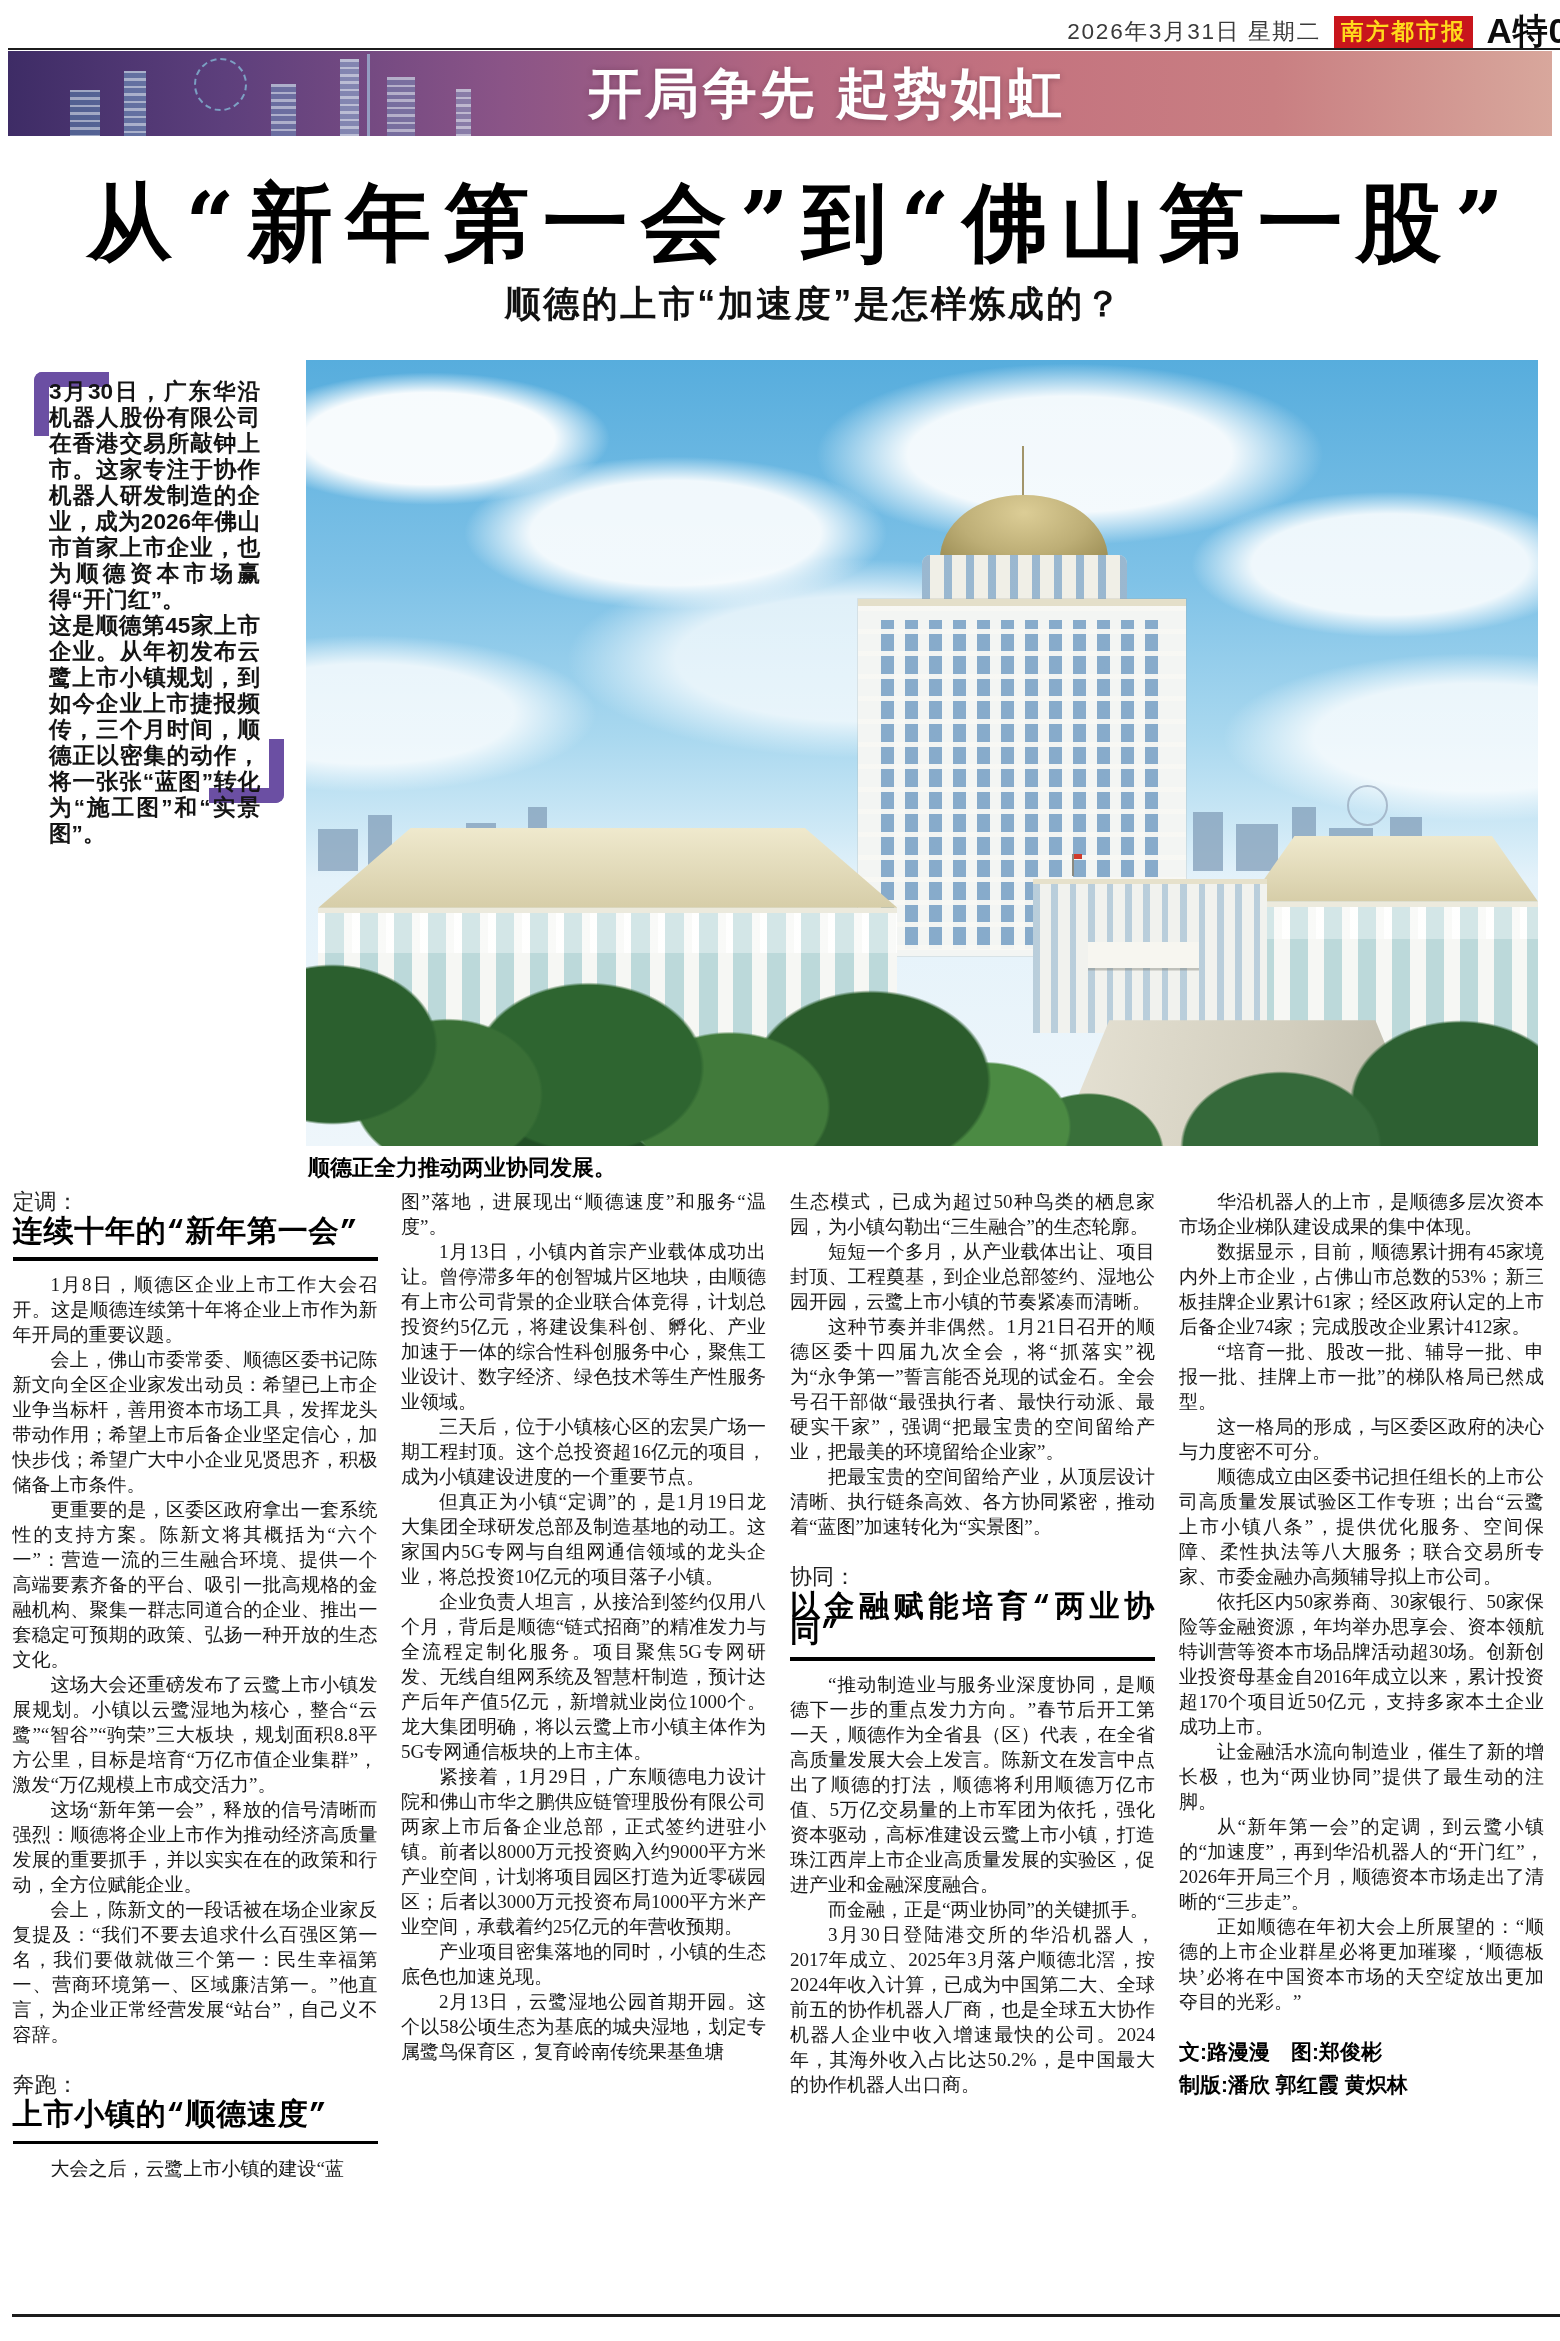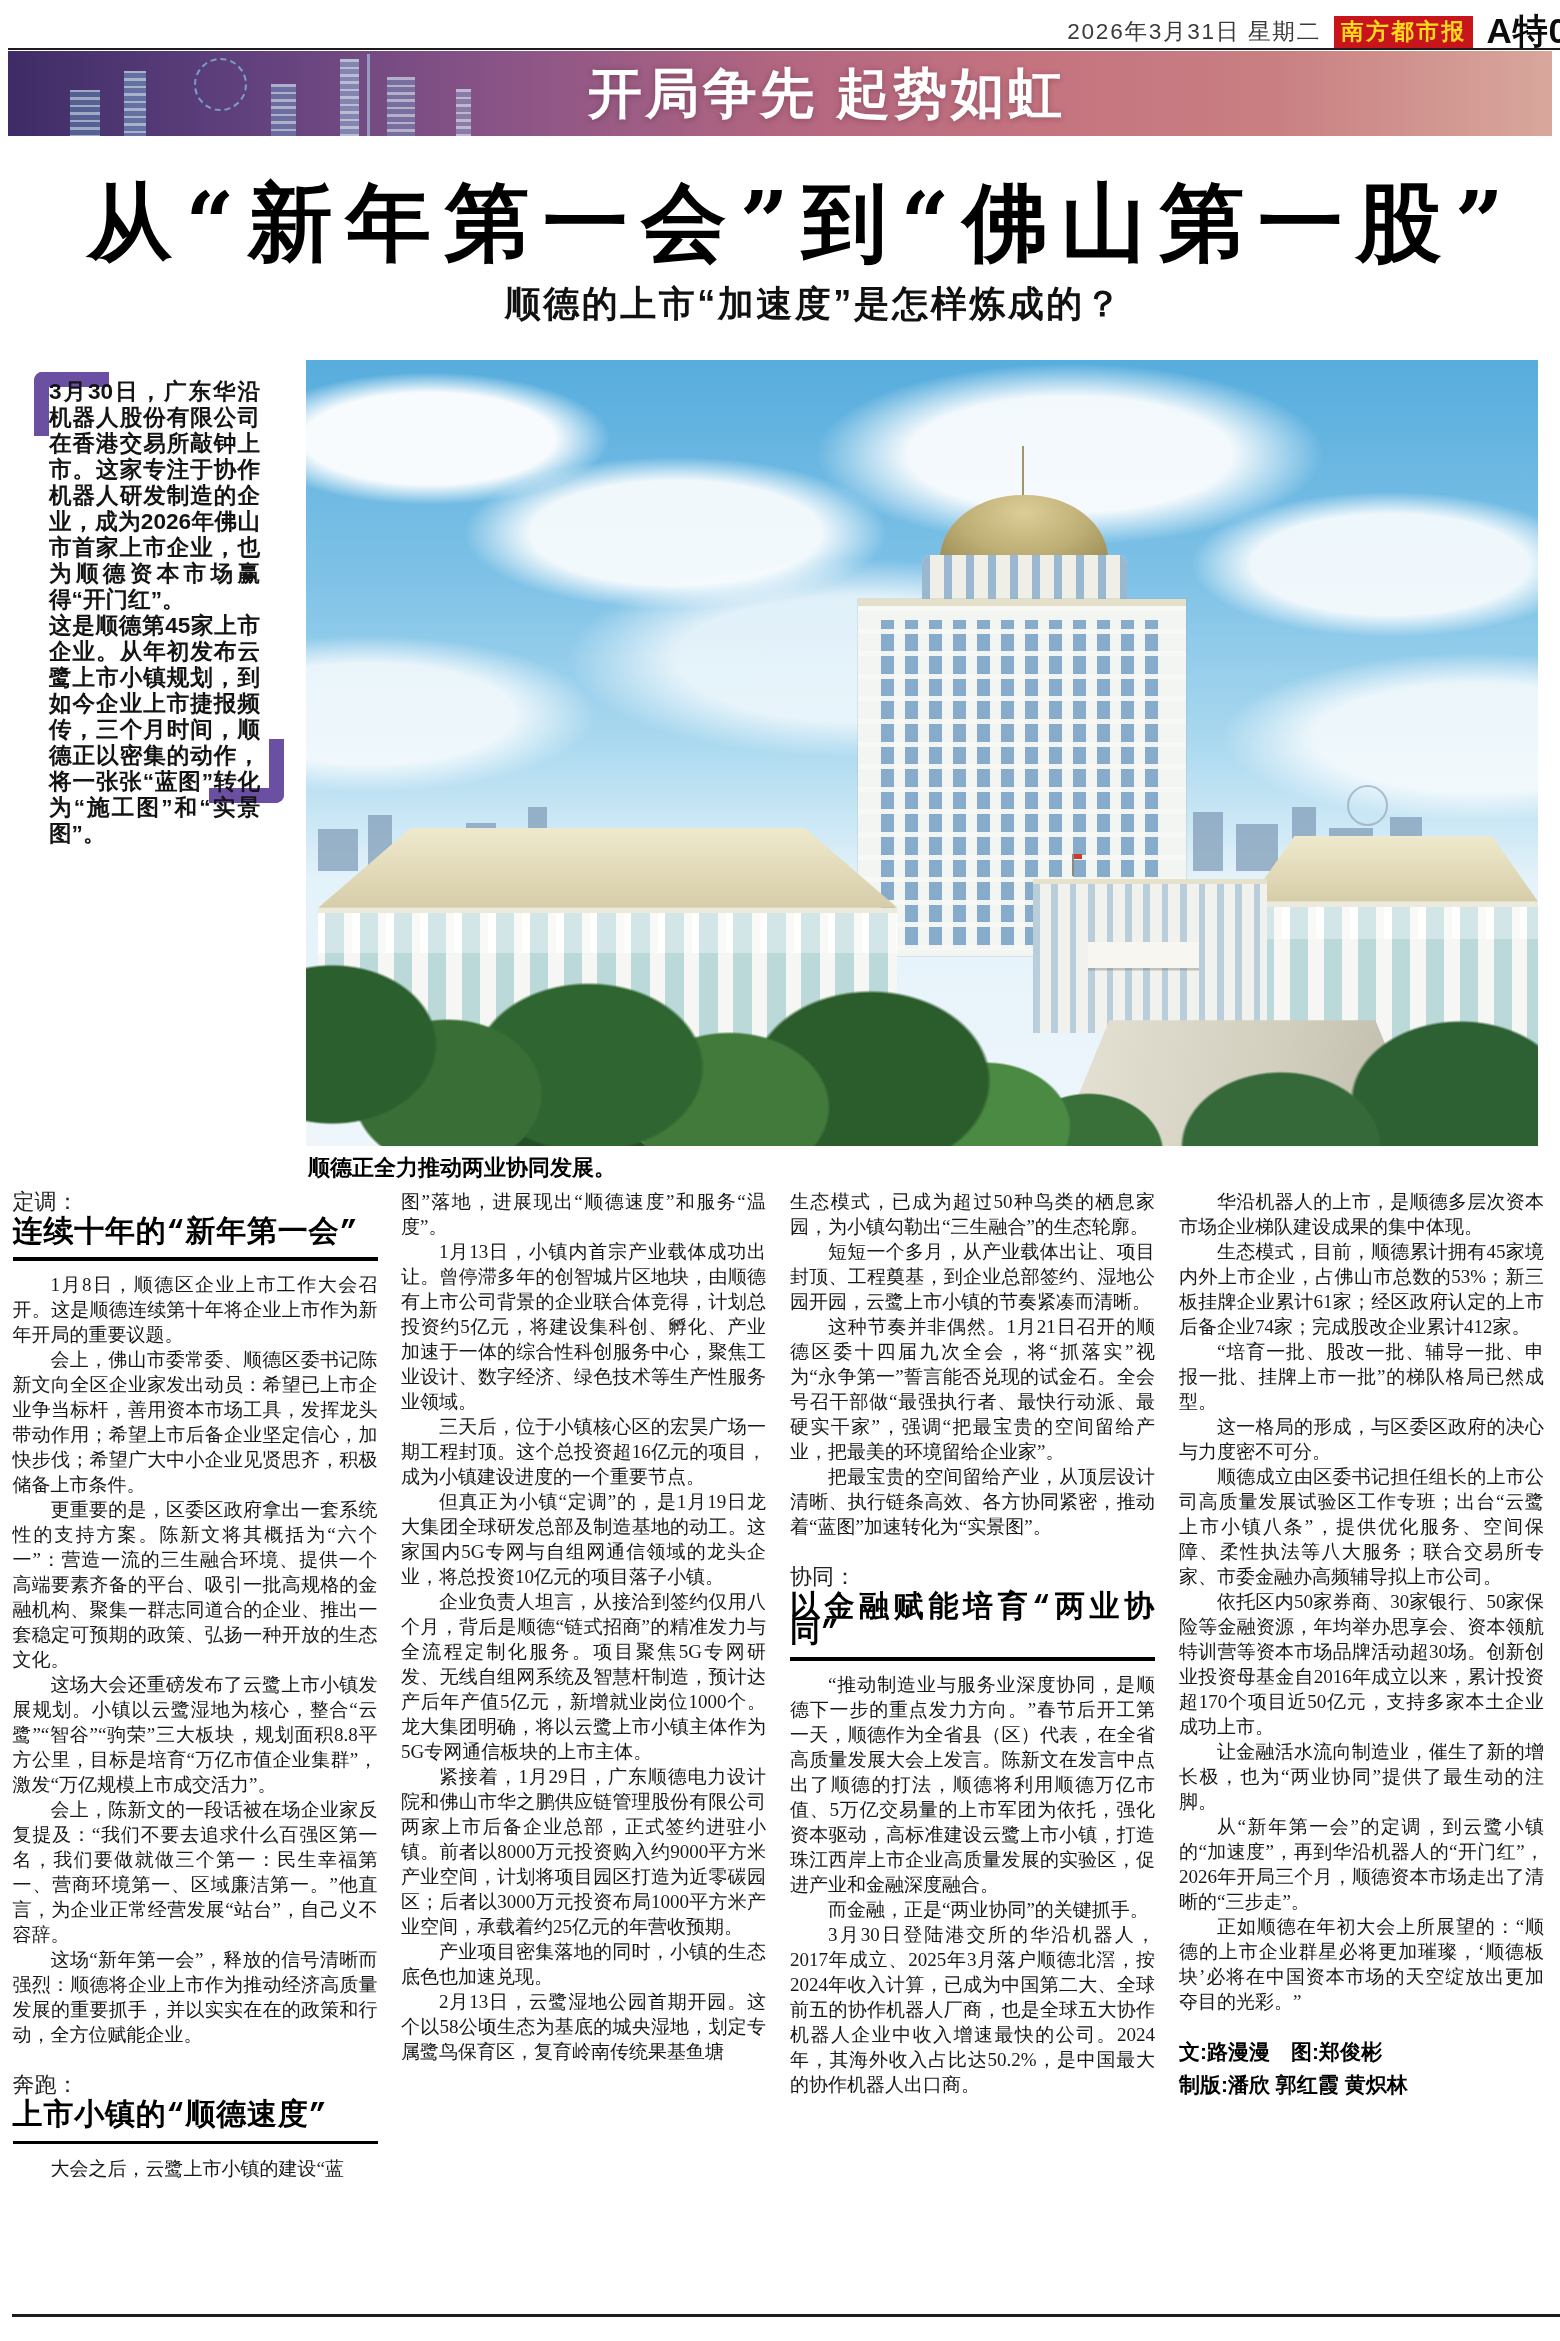--- a/index.html
+++ b/index.html
@@ -208,22 +208,22 @@
   <div class="col col1">
       <div class="section-head">
         <div class="kicker">定调：</div>
         <div class="sec-title">连续十年的“新年第一会”</div>
         <div class="sec-rule"></div>
       </div>
       <p class="bp">1月8日，顺德区企业上市工作大会召开。这是顺德连续第十年将企业上市作为新年开局的重要议题。</p>
       <p class="bp">会上，佛山市委常委、顺德区委书记陈新文向全区企业家发出动员：希望已上市企业争当标杆，善用资本市场工具，发挥龙头带动作用；希望上市后备企业坚定信心，加快步伐；希望广大中小企业见贤思齐，积极储备上市条件。</p>
       <p class="bp">更重要的是，区委区政府拿出一套系统性的支持方案。陈新文将其概括为“六个一”：营造一流的三生融合环境、提供一个高端要素齐备的平台、吸引一批高规格的金融机构、聚集一群志同道合的企业、推出一套稳定可预期的政策、弘扬一种开放的生态文化。</p>
       <p class="bp">这场大会还重磅发布了云鹭上市小镇发展规划。小镇以云鹭湿地为核心，整合“云鹭”“智谷”“驹荣”三大板块，规划面积8.8平方公里，目标是培育“万亿市值企业集群”，激发“万亿规模上市成交活力”。</p>
+      <p class="bp">这场“新年第一会”，释放的信号清晰而强烈：顺德将企业上市作为推动经济高质量发展的重要抓手，并以实实在在的政策和行动，全方位赋能企业。</p>
       <p class="bp">会上，陈新文的一段话被在场企业家反复提及：“我们不要去追求什么百强区第一名，我们要做就做三个第一：民生幸福第一、营商环境第一、区域廉洁第一。”他直言，为企业正常经营发展“站台”，自己义不容辞。</p>
-      <p class="bp">这场“新年第一会”，释放的信号清晰而强烈：顺德将企业上市作为推动经济高质量发展的重要抓手，并以实实在在的政策和行动，全方位赋能企业。</p>
       <div class="section-head">
         <div class="kicker">奔跑：</div>
         <div class="sec-title">上市小镇的“顺德速度”</div>
         <div class="sec-rule"></div>
       </div>
       <p class="bp">大会之后，云鹭上市小镇的建设“蓝</p>
     </div>
   <div class="col col2">
       <p class="bp noind">图”落地，进展现出“顺德速度”和服务“温度”。</p>
       <p class="bp">1月13日，小镇内首宗产业载体成功出让。曾停滞多年的创智城片区地块，由顺德有上市公司背景的企业联合体竞得，计划总投资约5亿元，将建设集科创、孵化、产业加速于一体的综合性科创服务中心，聚焦工业设计、数字经济、绿色技术等生产性服务业领域。</p>
@@ -243,21 +243,21 @@
         <div class="kicker">协同：</div>
         <div class="sec-title">以金融赋能培育“两业协同”</div>
         <div class="sec-rule"></div>
       </div>
       <p class="bp">“推动制造业与服务业深度协同，是顺德下一步的重点发力方向。”春节后开工第一天，顺德作为全省县（区）代表，在全省高质量发展大会上发言。陈新文在发言中点出了顺德的打法，顺德将利用顺德万亿市值、5万亿交易量的上市军团为依托，强化资本驱动，高标准建设云鹭上市小镇，打造珠江西岸上市企业高质量发展的实验区，促进产业和金融深度融合。</p>
       <p class="bp">而金融，正是“两业协同”的关键抓手。</p>
       <p class="bp">3月30日登陆港交所的华沿机器人，2017年成立、2025年3月落户顺德北滘，按2024年收入计算，已成为中国第二大、全球前五的协作机器人厂商，也是全球五大协作机器人企业中收入增速最快的公司。2024年，其海外收入占比达50.2%，是中国最大的协作机器人出口商。</p>
     </div>
   <div class="col col4">
       <p class="bp">华沿机器人的上市，是顺德多层次资本市场企业梯队建设成果的集中体现。</p>
-      <p class="bp">生态模式，目前，顺德累计拥有45家境内外上市企业，占佛山市总数的53%；新三板挂牌企业累计61家；经区政府认定的上市后备企业74家；完成股改企业累计412家。</p>
+      <p class="bp">数据显示，目前，顺德累计拥有45家境内外上市企业，占佛山市总数的53%；新三板挂牌企业累计61家；经区政府认定的上市后备企业74家；完成股改企业累计412家。</p>
       <p class="bp">“培育一批、股改一批、辅导一批、申报一批、挂牌上市一批”的梯队格局已然成型。</p>
       <p class="bp">这一格局的形成，与区委区政府的决心与力度密不可分。</p>
       <p class="bp">顺德成立由区委书记担任组长的上市公司高质量发展试验区工作专班；出台“云鹭上市小镇八条”，提供优化服务、空间保障、柔性执法等八大服务；联合交易所专家、市委金融办高频辅导拟上市公司。</p>
       <p class="bp">依托区内50家券商、30家银行、50家保险等金融资源，年均举办思享会、资本领航特训营等资本市场品牌活动超30场。创新创业投资母基金自2016年成立以来，累计投资超170个项目近50亿元，支持多家本土企业成功上市。</p>
       <p class="bp">让金融活水流向制造业，催生了新的增长极，也为“两业协同”提供了最生动的注脚。</p>
       <p class="bp">从“新年第一会”的定调，到云鹭小镇的“加速度”，再到华沿机器人的“开门红”，2026年开局三个月，顺德资本市场走出了清晰的“三步走”。</p>
       <p class="bp">正如顺德在年初大会上所展望的：“顺德的上市企业群星必将更加璀璨，‘顺德板块’必将在中国资本市场的天空绽放出更加夺目的光彩。”</p>
       <div class="credits">
         <div class="credit-line">文:路漫漫　图:郑俊彬</div>
         <div class="credit-line">制版:潘欣 郭红霞 黄炽林</div>

